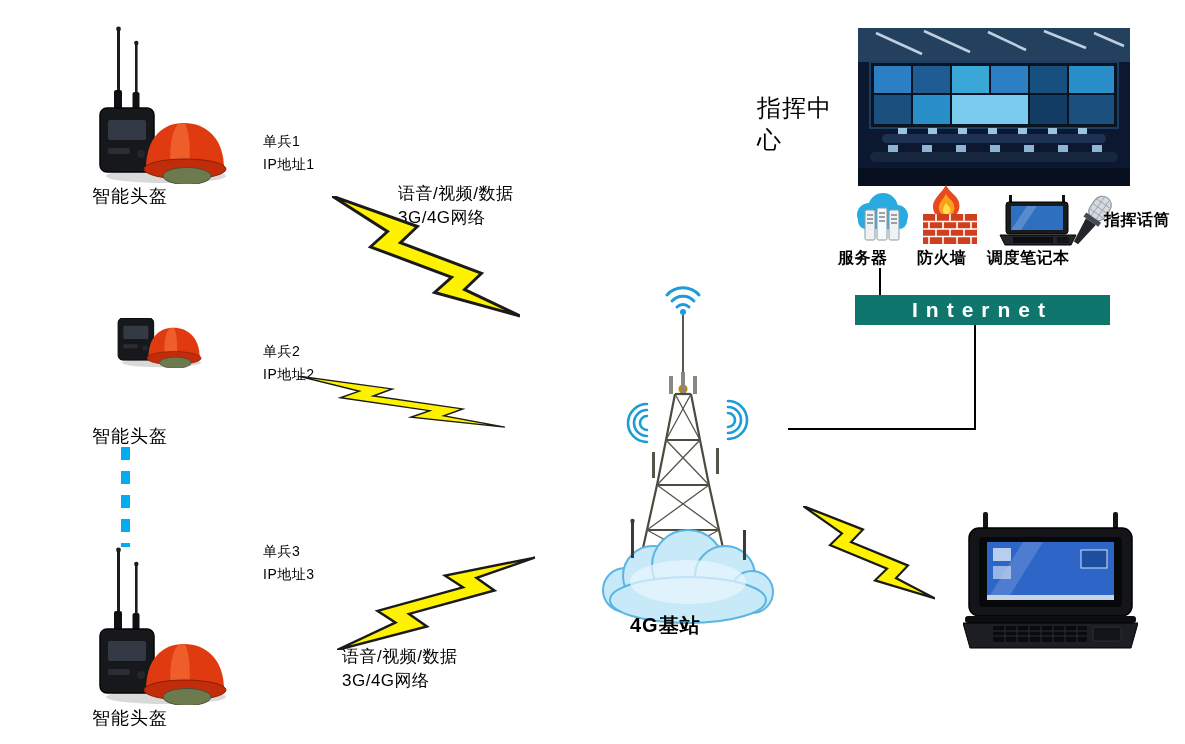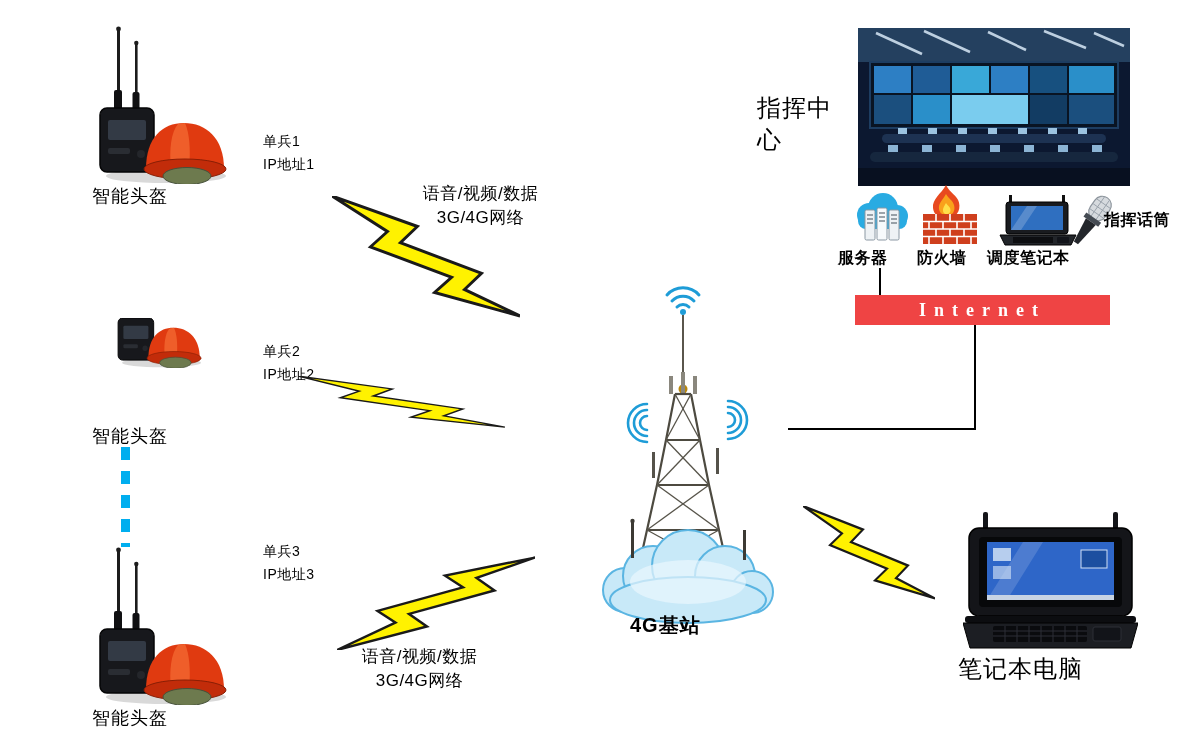--- a/index.html
+++ b/index.html
@@ -4,25 +4,25 @@
 <style>
   *{margin:0;padding:0;box-sizing:border-box;}
   html,body{background:#ffffff;}
   .canvas{position:relative;width:1185px;height:744px;background:#ffffff;overflow:hidden;
           font-family:"Liberation Sans","DejaVu Sans",sans-serif;color:#000;}
   .abs{position:absolute;}
   .lbl{font-size:18px;letter-spacing:1px;}
   .lbl-c{text-align:left;}
   .sm{font-size:16px;letter-spacing:0.5px;font-weight:bold;}
   .two-line div{font-size:14px;line-height:23px;letter-spacing:0.5px;}
-  .link-text div{font-size:17px;line-height:24px;letter-spacing:0.5px;text-align:center;}
+  .link-text div{font-size:17px;line-height:24px;letter-spacing:0.5px;}
   .station-lbl{font-size:20px;font-weight:600;letter-spacing:1px;text-align:left;}
   .big-lbl{font-size:24px;letter-spacing:1px;}
-  .internet-bar{background:#ef4444;color:#ffffff;font-family:Liberation Serif, serif;
-                font-size:18px;font-weight:bold;letter-spacing:8px;display:flex;align-items:center;justify-content:center;}
+  .internet-bar{background:#0f766e;color:#ffffff;font-family:Liberation Sans, sans-serif;
+                font-size:21px;font-weight:bold;letter-spacing:8px;display:flex;align-items:center;justify-content:center;}
   .line{background:#000000;}
   .dashed-v{background:repeating-linear-gradient(180deg,#00aeef 0 13px,transparent 13px 24px);}
   svg{display:block;}
 </style>
 </head>
 <body>
 
 <div class="canvas">
 
   <svg width="0" height="0" style="position:absolute" aria-hidden="true">
@@ -313,15 +313,14 @@
       <line x1="42" y1="114" x2="42" y2="130"></line>
         <line x1="54" y1="114" x2="54" y2="130"></line>
       <line x1="66" y1="114" x2="66" y2="130"></line>
         <line x1="78" y1="114" x2="78" y2="130"></line>
       <line x1="90" y1="114" x2="90" y2="130"></line>
         <line x1="102" y1="114" x2="102" y2="130"></line>
       <line x1="114" y1="114" x2="114" y2="130"></line>
     </g>
     <rect x="130" y="115" width="28" height="14" rx="2" fill="#121419" stroke="#2c2f36"></rect>
   </svg>
-  <div class="abs big-lbl lbl-c" style="left:958px;top:653px;width:185px">笔记本电脑</div>
 
 </div>
 
 </body></html>

